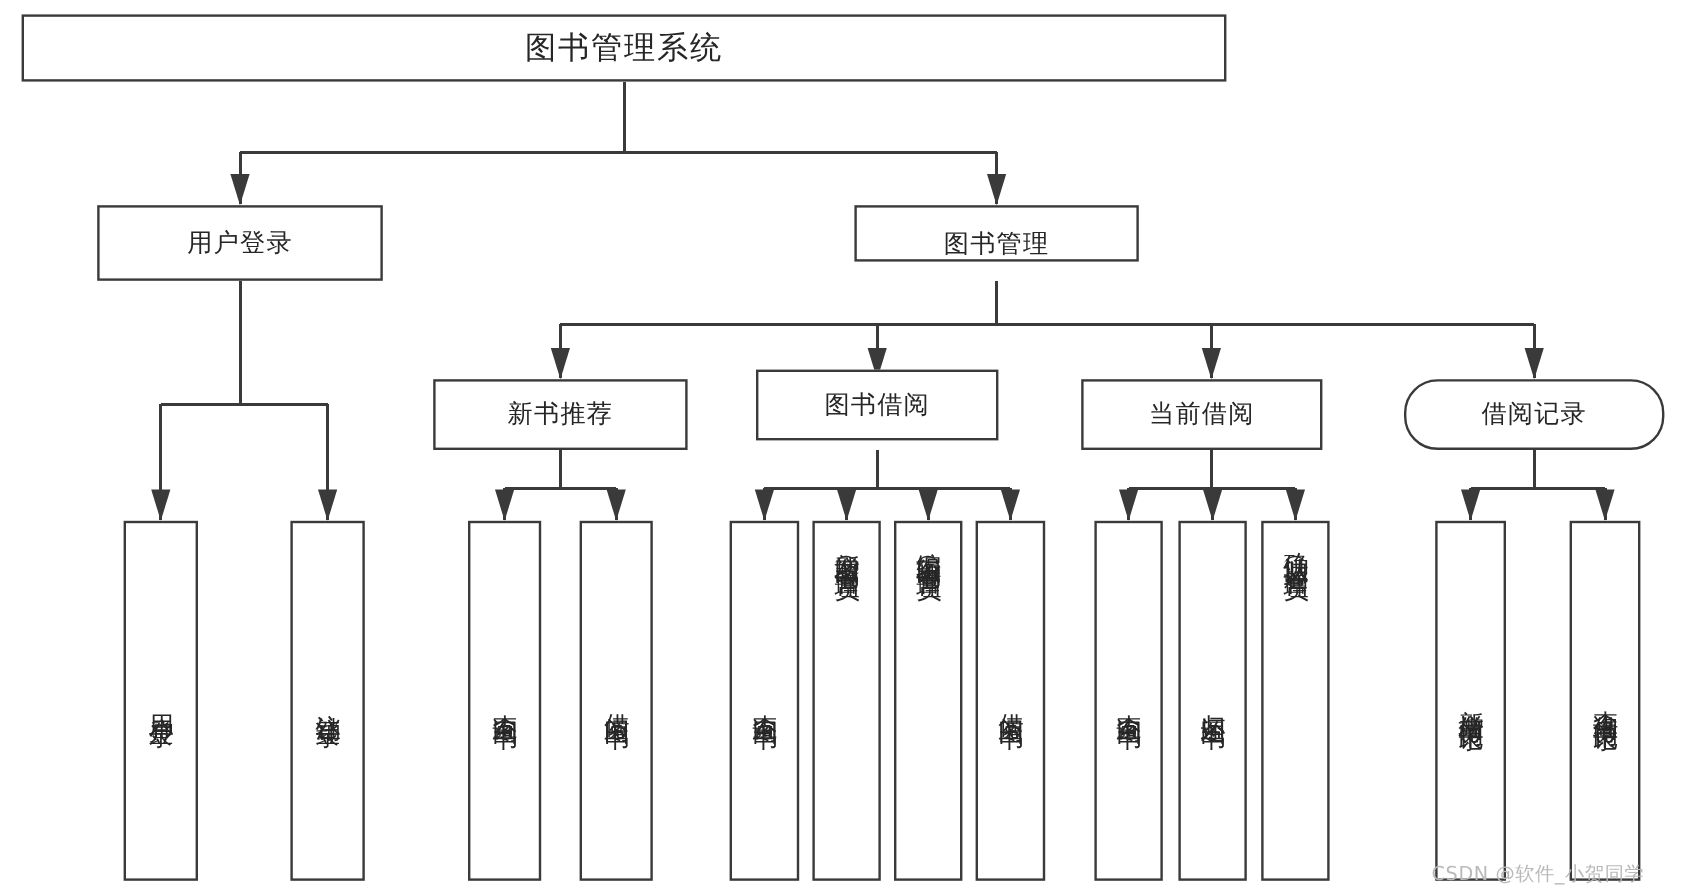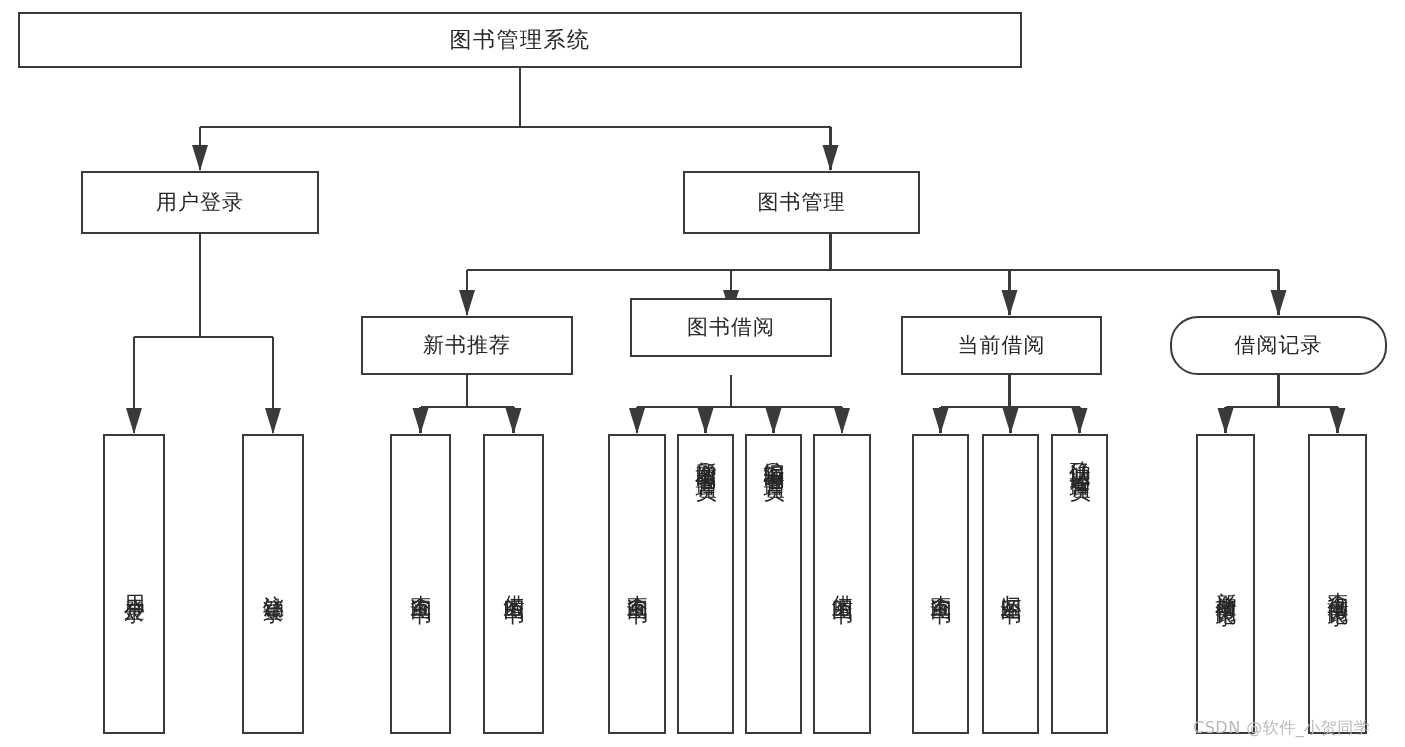--- a/index.html
+++ b/index.html
@@ -36,21 +36,21 @@
     text-align:center;
     line-height:1.18;
     white-space:nowrap;
   }
   
   .node.horiz .label{
     font-size:21px;
     letter-spacing:1px;
   }
   .node.root .label{
-    font-size:22px;
+    font-size:26px;
     letter-spacing:1.5px;
   }
   
   .node.vert{
     align-items:flex-start;
     justify-content:center;
     padding-top:8px;
   }
   .node.vert .label{
     writing-mode:vertical-rl;
@@ -132,27 +132,27 @@
       <line x1="1337.5" y1="407" x2="1337.5" y2="433" stroke="#3a3a3a" stroke-width="2.5" shape-rendering="crispEdges"></line>
       <path d="M1329.5,408 L1345.5,408 L1337.5,434 Z" fill="#3a3a3a"></path>
     </svg>
   <div id="nodes">
       <div class="node horiz root" style="left: 18px; top: 12px; width: 1004px; height: 56px;">
         <span class="label">图书管理系统</span>
       </div>
       <div class="node horiz" style="left: 81px; top: 171px; width: 238px; height: 63px;">
         <span class="label">用户登录</span>
       </div>
-      <div class="node horiz" style="left: 683px; top: 171px; width: 237px; height: 63px;">
+      <div class="node horiz" style="left: 712px; top: 171px; width: 237px; height: 47px; align-items: flex-end;">
         <span class="label">图书管理</span>
       </div>
       <div class="node horiz" style="left: 361px; top: 316px; width: 212px; height: 59px;">
         <span class="label">新书推荐</span>
       </div>
-      <div class="node horiz" style="left: 630px; top: 298px; width: 202px; height: 59px;">
+      <div class="node horiz" style="left: 630px; top: 308px; width: 202px; height: 59px;">
         <span class="label">图书借阅</span>
       </div>
       <div class="node horiz" style="left: 901px; top: 316px; width: 201px; height: 59px;">
         <span class="label">当前借阅</span>
       </div>
       <div class="node horiz" style="left: 1170px; top: 316px; width: 217px; height: 59px; border-radius: 28px;">
         <span class="label">借阅记录</span>
       </div>
       <div class="node vert center" style="left: 103px; top: 434px; width: 62px; height: 300px;">
         <span class="label">用户登录</span>

